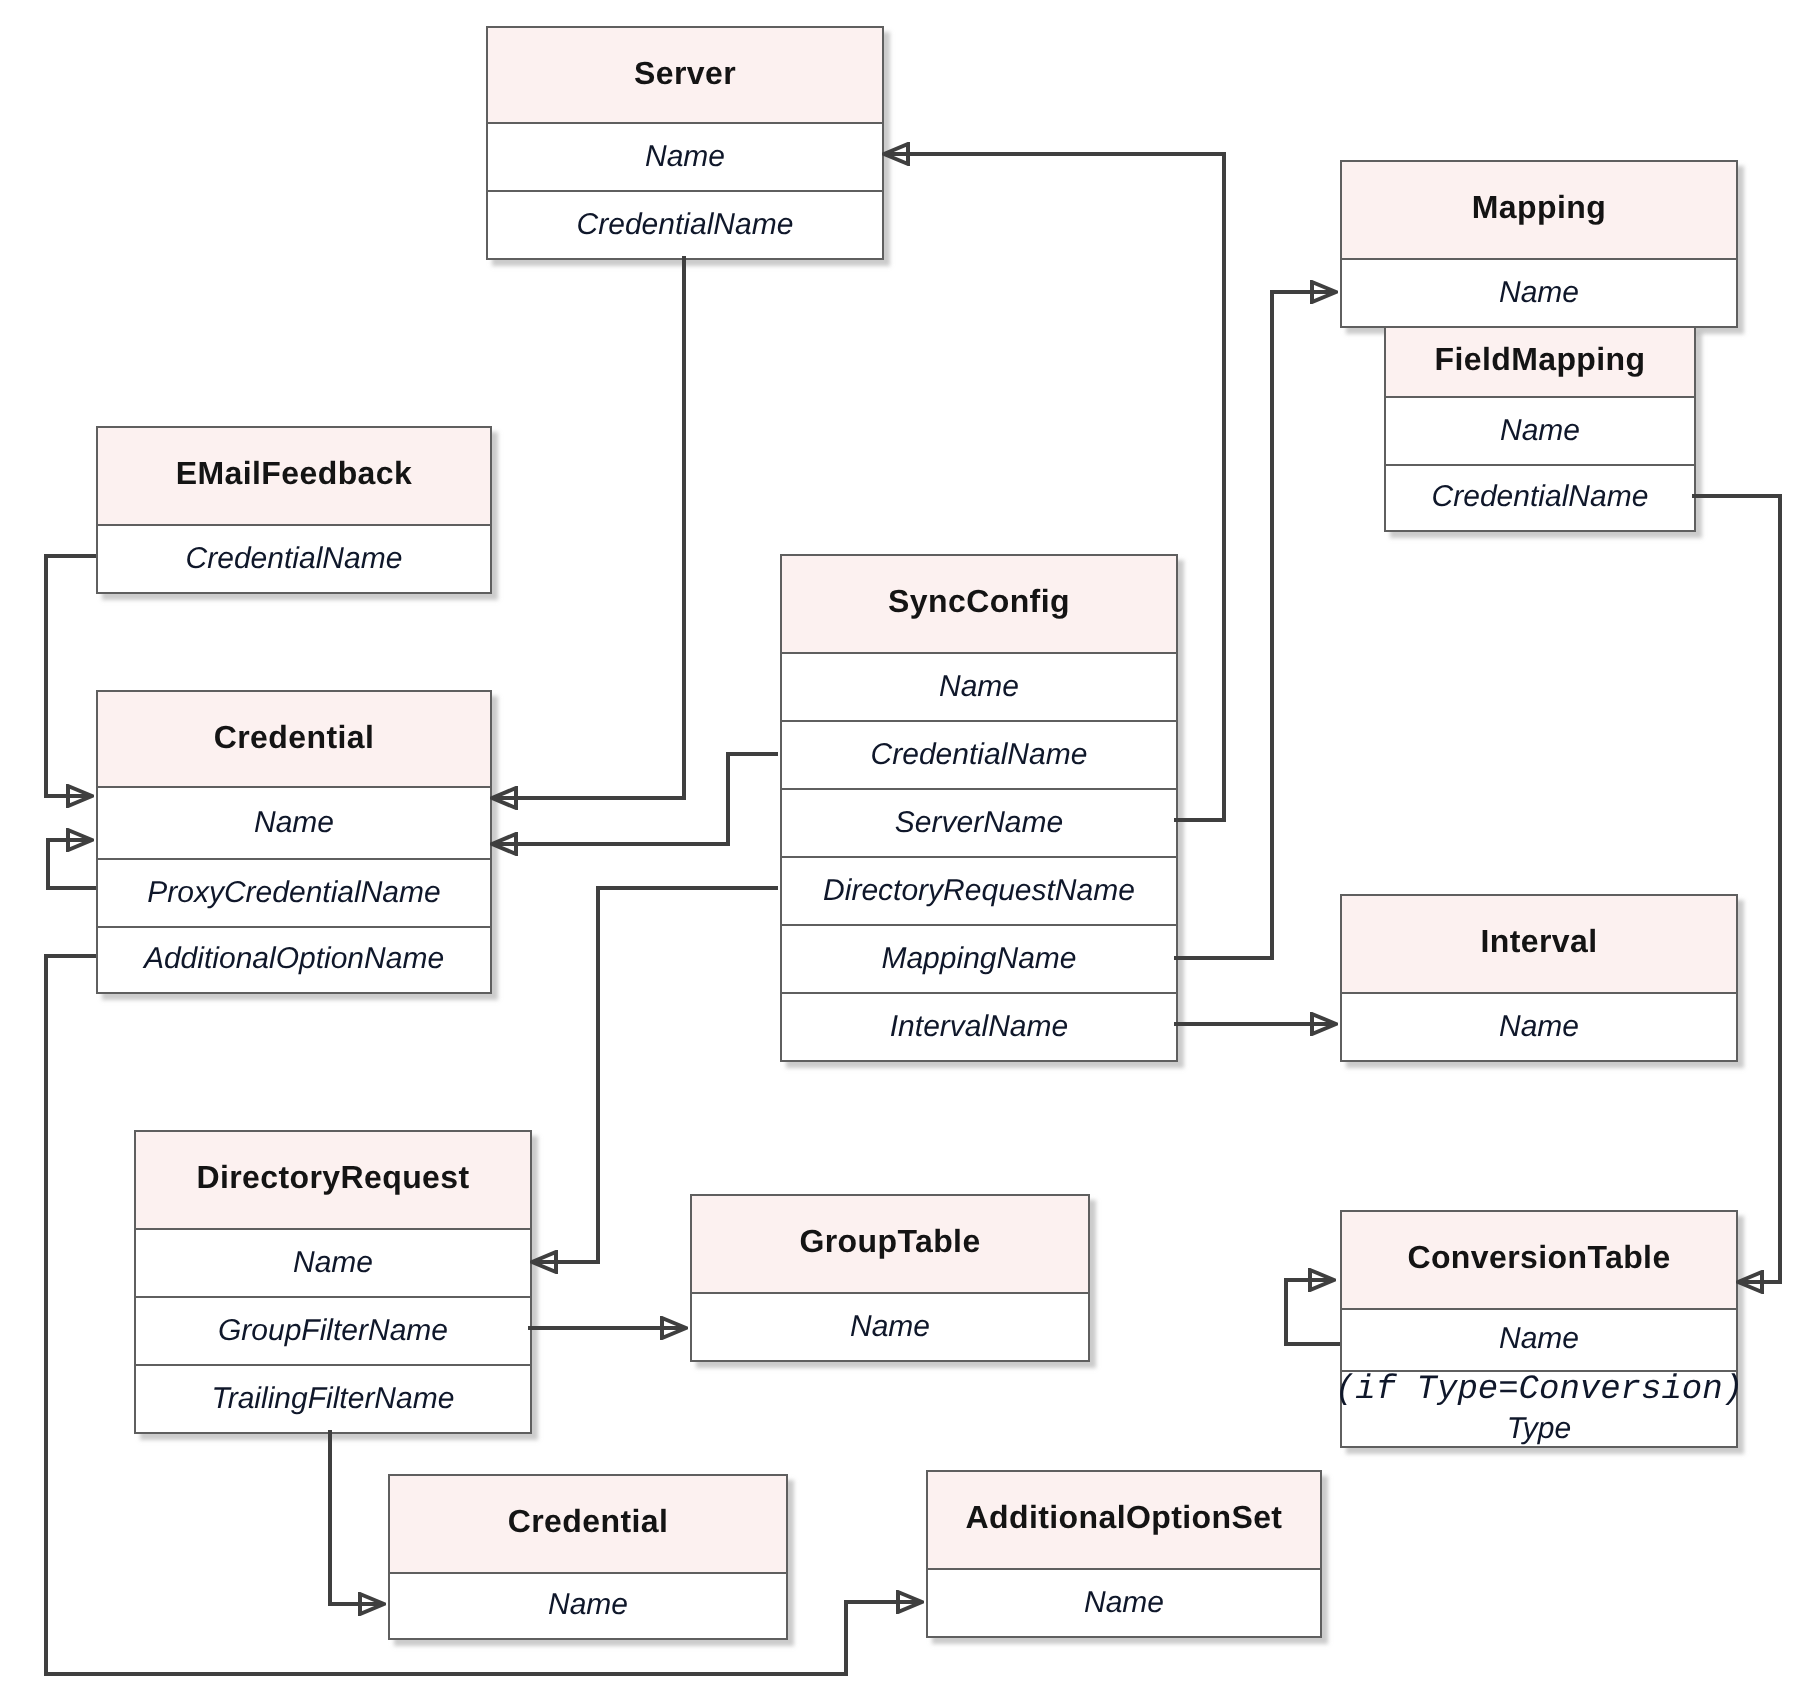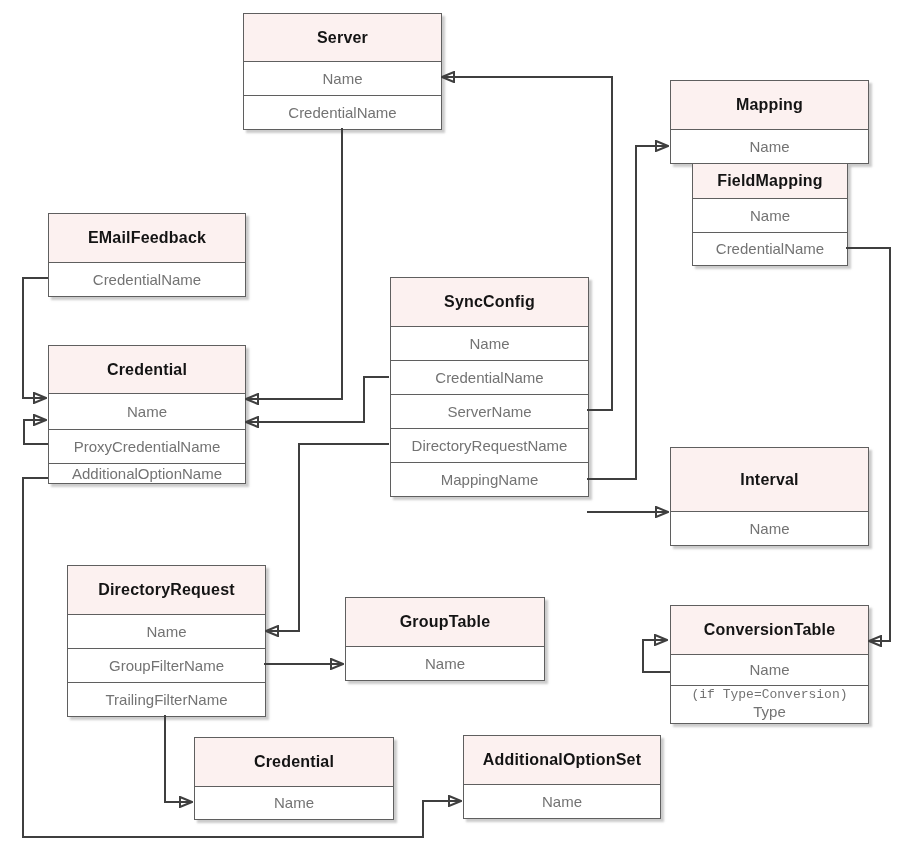--- a/index.html
+++ b/index.html
@@ -13,24 +13,24 @@
     box-shadow:3px 3px 2px rgba(160,160,160,.55);
     box-sizing:content-box;
   }
   .ehead{
     display:flex;align-items:center;justify-content:center;
     font-weight:bold;font-size:16px;color:#141414;background:#fcf1f0;
     box-sizing:border-box;letter-spacing:.2px;
   }
   .erow{
     display:flex;flex-direction:column;align-items:center;justify-content:center;
-    font-size:15px;color:#737373;border-top:1.5px solid #5f5f5f;background:#ffffff;
-    box-sizing:border-box;line-height:1.15;
+    font-size:15px;color:#0f172a;border-top:1.5px solid #5f5f5f;background:#ffffff;
+    box-sizing:border-box;line-height:1.15;font-style:italic;
   }
-  .mono{font-family:"Liberation Mono","DejaVu Sans Mono",monospace;font-size:13px;white-space:nowrap;}
+  .mono{font-family:"Liberation Mono","DejaVu Sans Mono",monospace;font-size:17px;white-space:nowrap;}
   svg.wires{position:absolute;left:0;top:0;pointer-events:none;}
   svg.wires path{fill:none;stroke:#3f3f3f;stroke-width:2;}
 </style>
 </head>
 <body>
 
 <div class="canvas">
 
   <div class="ebox" style="left:243px;top:13px;width:197px">
     <div class="ehead" style="height:47px">Server</div>
@@ -54,31 +54,32 @@
     <div class="erow" style="height:34px">CredentialName</div>
   </div>
 
   <div class="ebox" style="left:390px;top:277px;width:197px">
     <div class="ehead" style="height:48px">SyncConfig</div>
     <div class="erow" style="height:34px">Name</div>
     <div class="erow" style="height:34px">CredentialName</div>
     <div class="erow" style="height:34px">ServerName</div>
     <div class="erow" style="height:34px">DirectoryRequestName</div>
     <div class="erow" style="height:34px">MappingName</div>
+    <div class="erow" style="height:34px">IntervalName</div>
   </div>
 
   <div class="ebox" style="left:48px;top:345px;width:196px">
     <div class="ehead" style="height:47px">Credential</div>
     <div class="erow" style="height:36px">Name</div>
     <div class="erow" style="height:34px">ProxyCredentialName</div>
-    <div class="erow" style="height:20px">AdditionalOptionName</div>
+    <div class="erow" style="height:33px">AdditionalOptionName</div>
   </div>
 
   <div class="ebox" style="left:670px;top:447px;width:197px">
-    <div class="ehead" style="height:63px">Interval</div>
+    <div class="ehead" style="height:48px">Interval</div>
     <div class="erow" style="height:34px">Name</div>
   </div>
 
   <div class="ebox" style="left:67px;top:565px;width:197px">
     <div class="ehead" style="height:48px">DirectoryRequest</div>
     <div class="erow" style="height:34px">Name</div>
     <div class="erow" style="height:34px">GroupFilterName</div>
     <div class="erow" style="height:34px">TrailingFilterName</div>
   </div>
 

